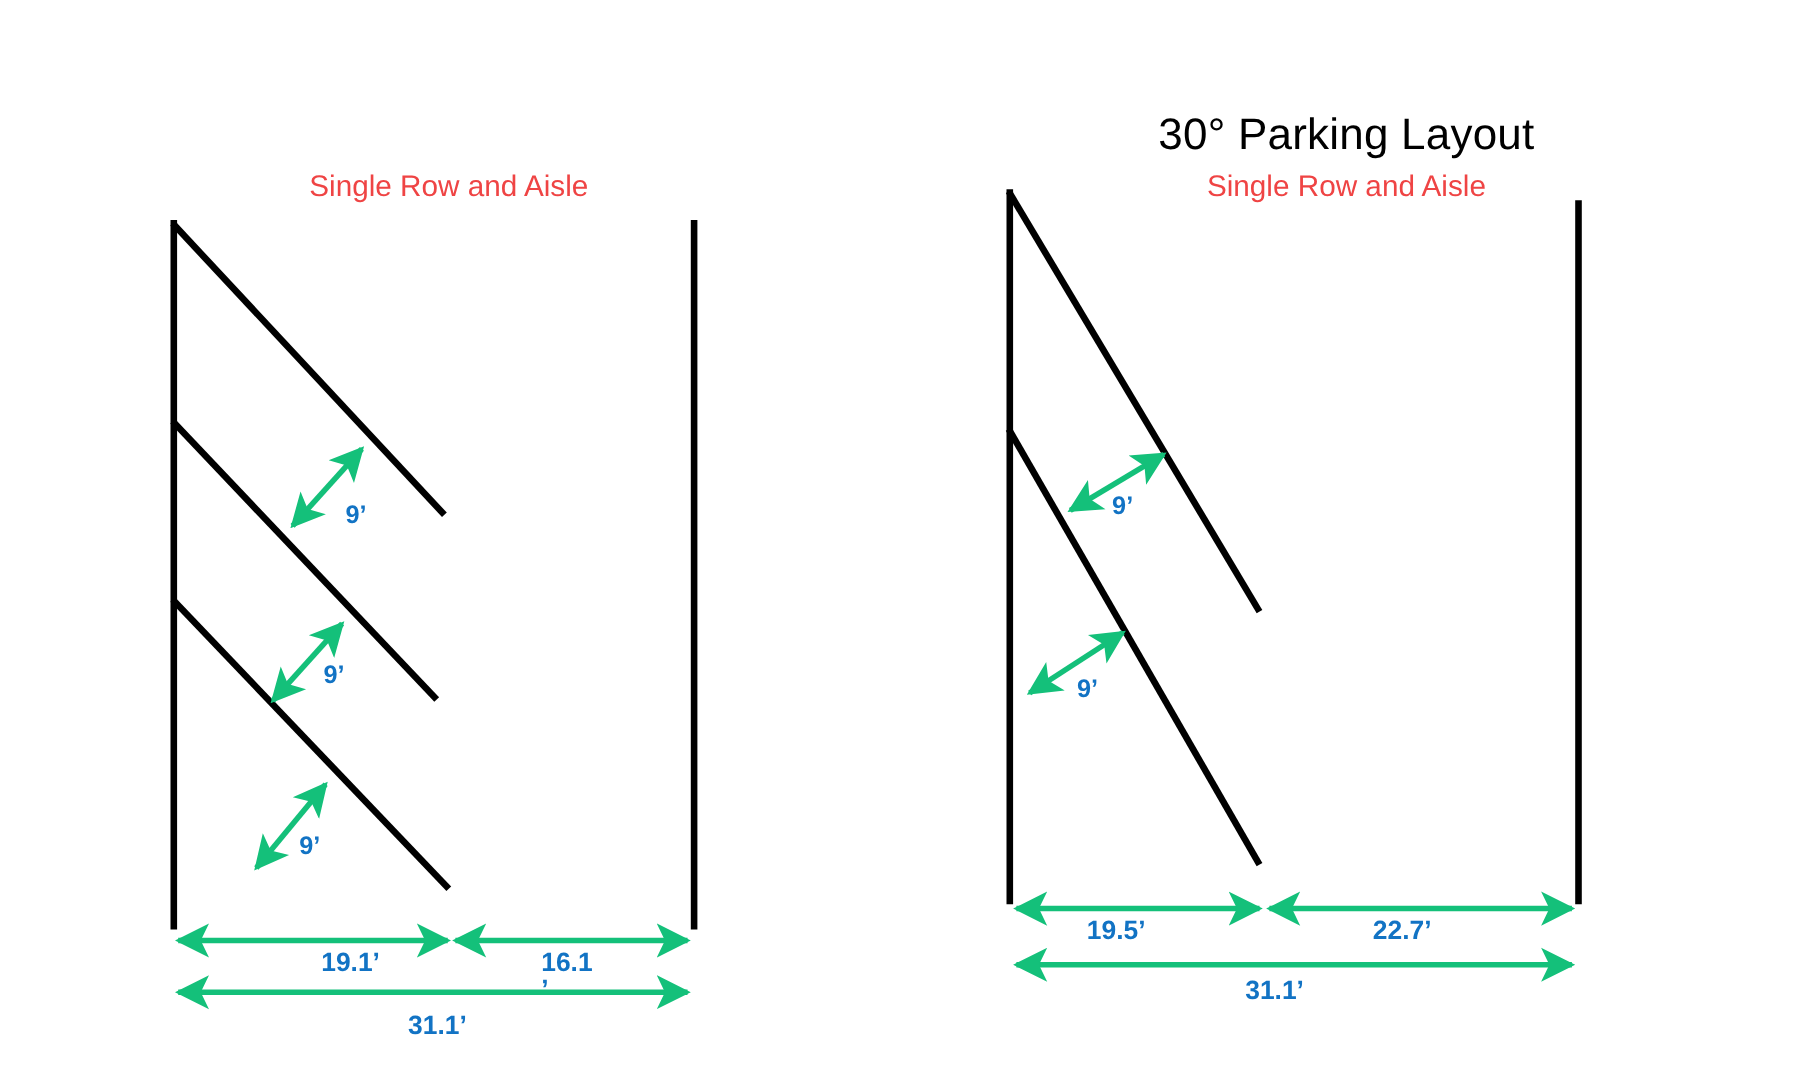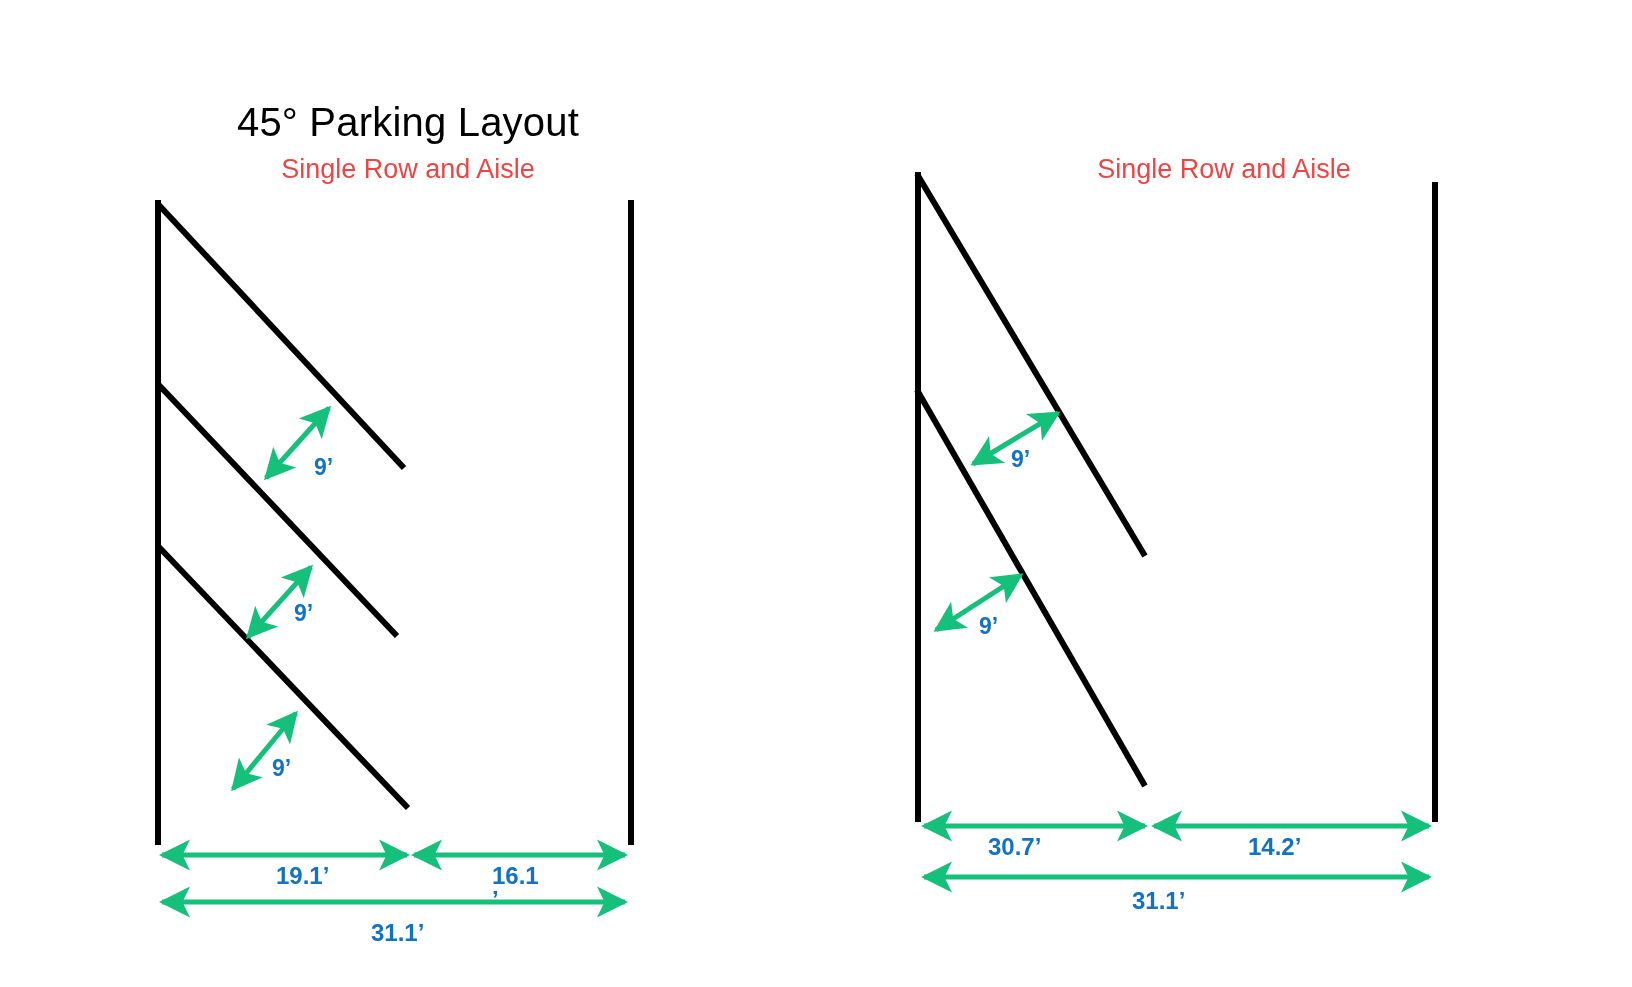--- a/index.html
+++ b/index.html
@@ -35,21 +35,20 @@
   }
   .wrapnum{display:block;}
 </style>
 </head>
 <body>
 
 <div class="stage">
 
   <div class="panel" id="panel-45">
 
-    <div class="title">45° Parking Layout</div>
     <div class="subtitle">Single Row and Aisle</div>
 
     <svg viewBox="0 0 816 987">
       <defs>
         <marker id="ah45" markerWidth="7" markerHeight="7" refX="5.6" refY="3.5" orient="auto" markerUnits="strokeWidth">
           <path d="M0,0.4 L6.2,3.5 L0,6.6 L1.5,3.5 Z" fill="#14c07a"></path>
         </marker>
         <marker id="at45" markerWidth="7" markerHeight="7" refX="0.6" refY="3.5" orient="auto" markerUnits="strokeWidth">
           <path d="M6.2,0.4 L0,3.5 L6.2,6.6 L4.7,3.5 Z" fill="#14c07a"></path>
         </marker>
@@ -71,32 +70,33 @@
 
       <line x1="414" y1="855" x2="625" y2="855" stroke="#14c07a" stroke-width="5" marker-start="url(#at45)" marker-end="url(#ah45)"></line>
 
       <line x1="162" y1="902" x2="625" y2="902" stroke="#14c07a" stroke-width="5" marker-start="url(#at45)" marker-end="url(#ah45)"></line>
     </svg>
 
     <div class="stall-label" style="left:314px;top:456px;">9’</div>
     <div class="stall-label" style="left:294px;top:602px;">9’</div>
     <div class="stall-label" style="left:272px;top:757px;">9’</div>
 
-    <div class="dimlabel" style="left:276px;top:864px;">19.1’</div>
+    <div class="dimlabel" style="left:292px;top:864px;">19.1’</div>
 
     <div class="dimlabel" style="left:492px;top:864px;">
       <span class="wrapnum">16.1</span>
       <span class="wrapnum">’</span>
     </div>
 
     <div class="dimlabel" style="left:371px;top:921px;">31.1’</div>
   </div>
 
   <div class="panel" id="panel-30">
 
+    <div class="title">30° Parking Layout</div>
     <div class="subtitle">Single Row and Aisle</div>
 
     <svg viewBox="0 0 816 987">
       <defs>
         <marker id="ah30" markerWidth="7" markerHeight="7" refX="5.6" refY="3.5" orient="auto" markerUnits="strokeWidth">
           <path d="M0,0.4 L6.2,3.5 L0,6.6 L1.5,3.5 Z" fill="#14c07a"></path>
         </marker>
         <marker id="at30" markerWidth="7" markerHeight="7" refX="0.6" refY="3.5" orient="auto" markerUnits="strokeWidth">
           <path d="M6.2,0.4 L0,3.5 L6.2,6.6 L4.7,3.5 Z" fill="#14c07a"></path>
         </marker>
@@ -115,18 +115,18 @@
       <line x1="108" y1="826" x2="329" y2="826" stroke="#14c07a" stroke-width="5" marker-start="url(#at30)" marker-end="url(#ah30)"></line>
 
       <line x1="338" y1="826" x2="613" y2="826" stroke="#14c07a" stroke-width="5" marker-start="url(#at30)" marker-end="url(#ah30)"></line>
 
       <line x1="108" y1="877" x2="613" y2="877" stroke="#14c07a" stroke-width="5" marker-start="url(#at30)" marker-end="url(#ah30)"></line>
     </svg>
 
     <div class="stall-label" style="left:195px;top:448px;">9’</div>
     <div class="stall-label" style="left:163px;top:615px;">9’</div>
 
-    <div class="dimlabel" style="left:172px;top:835px;">30.7’</div>
-    <div class="dimlabel" style="left:432px;top:835px;">14.2’</div>
+    <div class="dimlabel" style="left:172px;top:835px;">19.5’</div>
+    <div class="dimlabel" style="left:432px;top:835px;">22.7’</div>
     <div class="dimlabel" style="left:316px;top:889px;">31.1’</div>
   </div>
 
 </div>
 
 </body></html>

